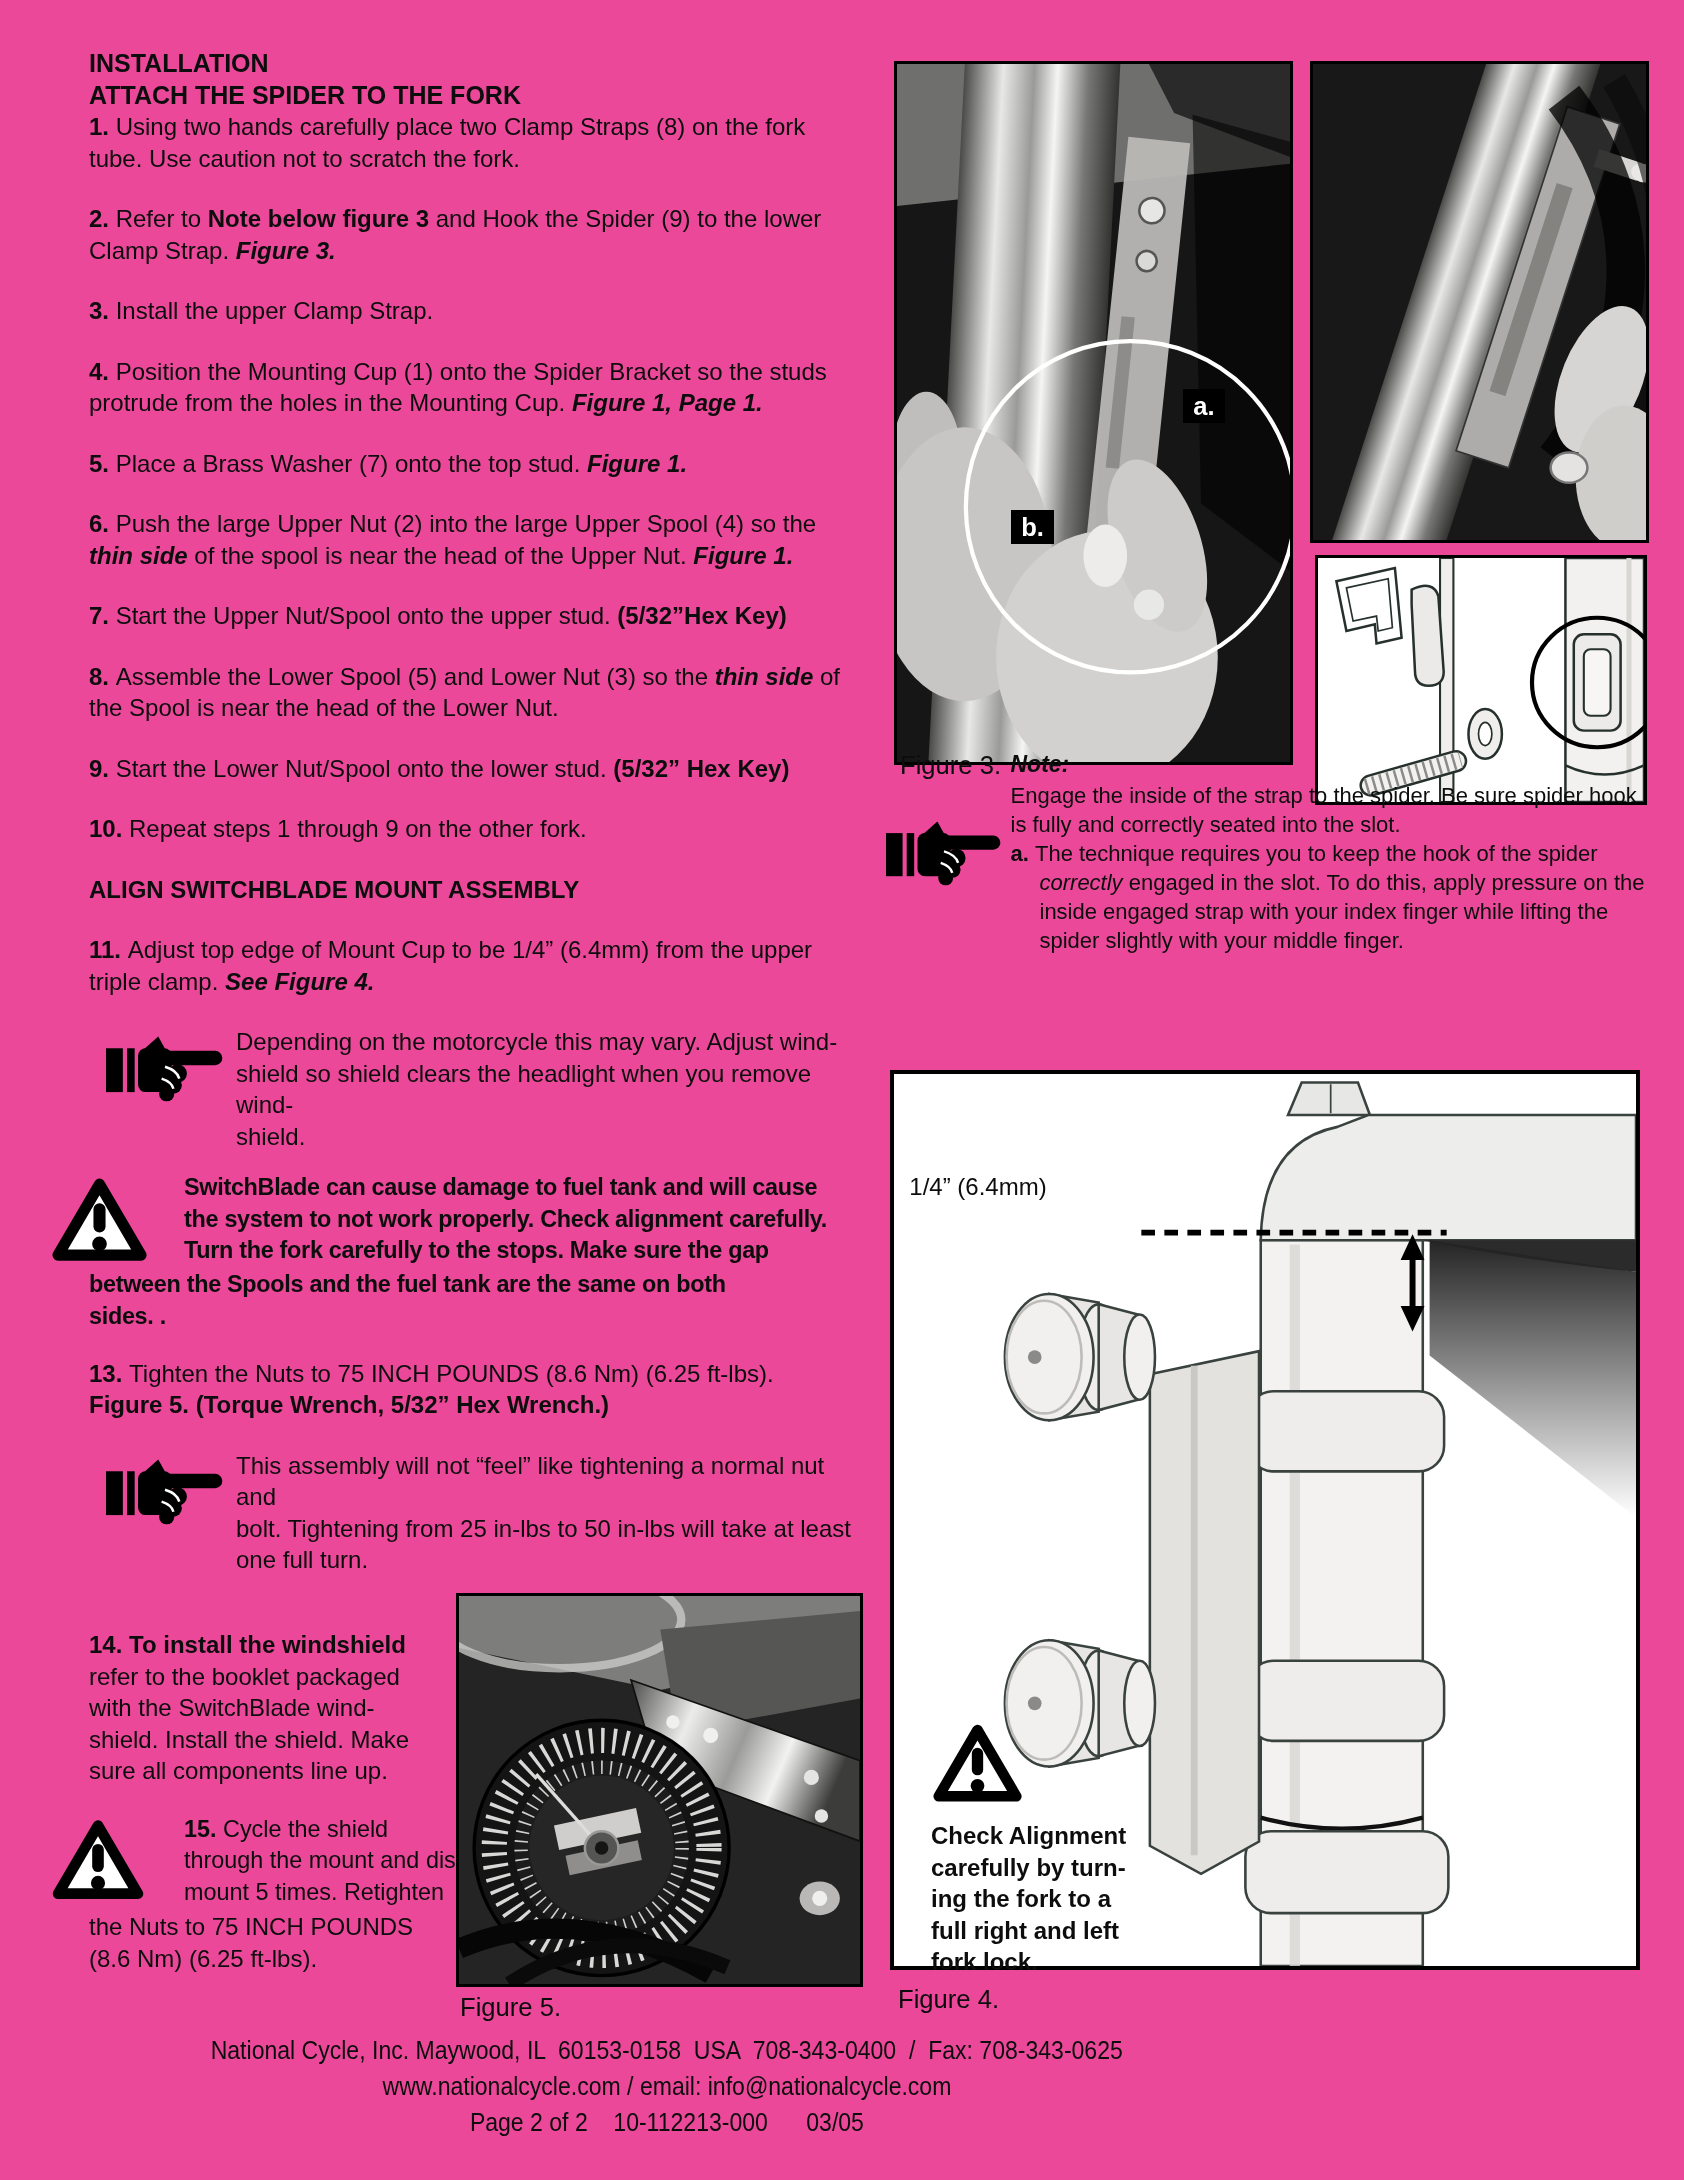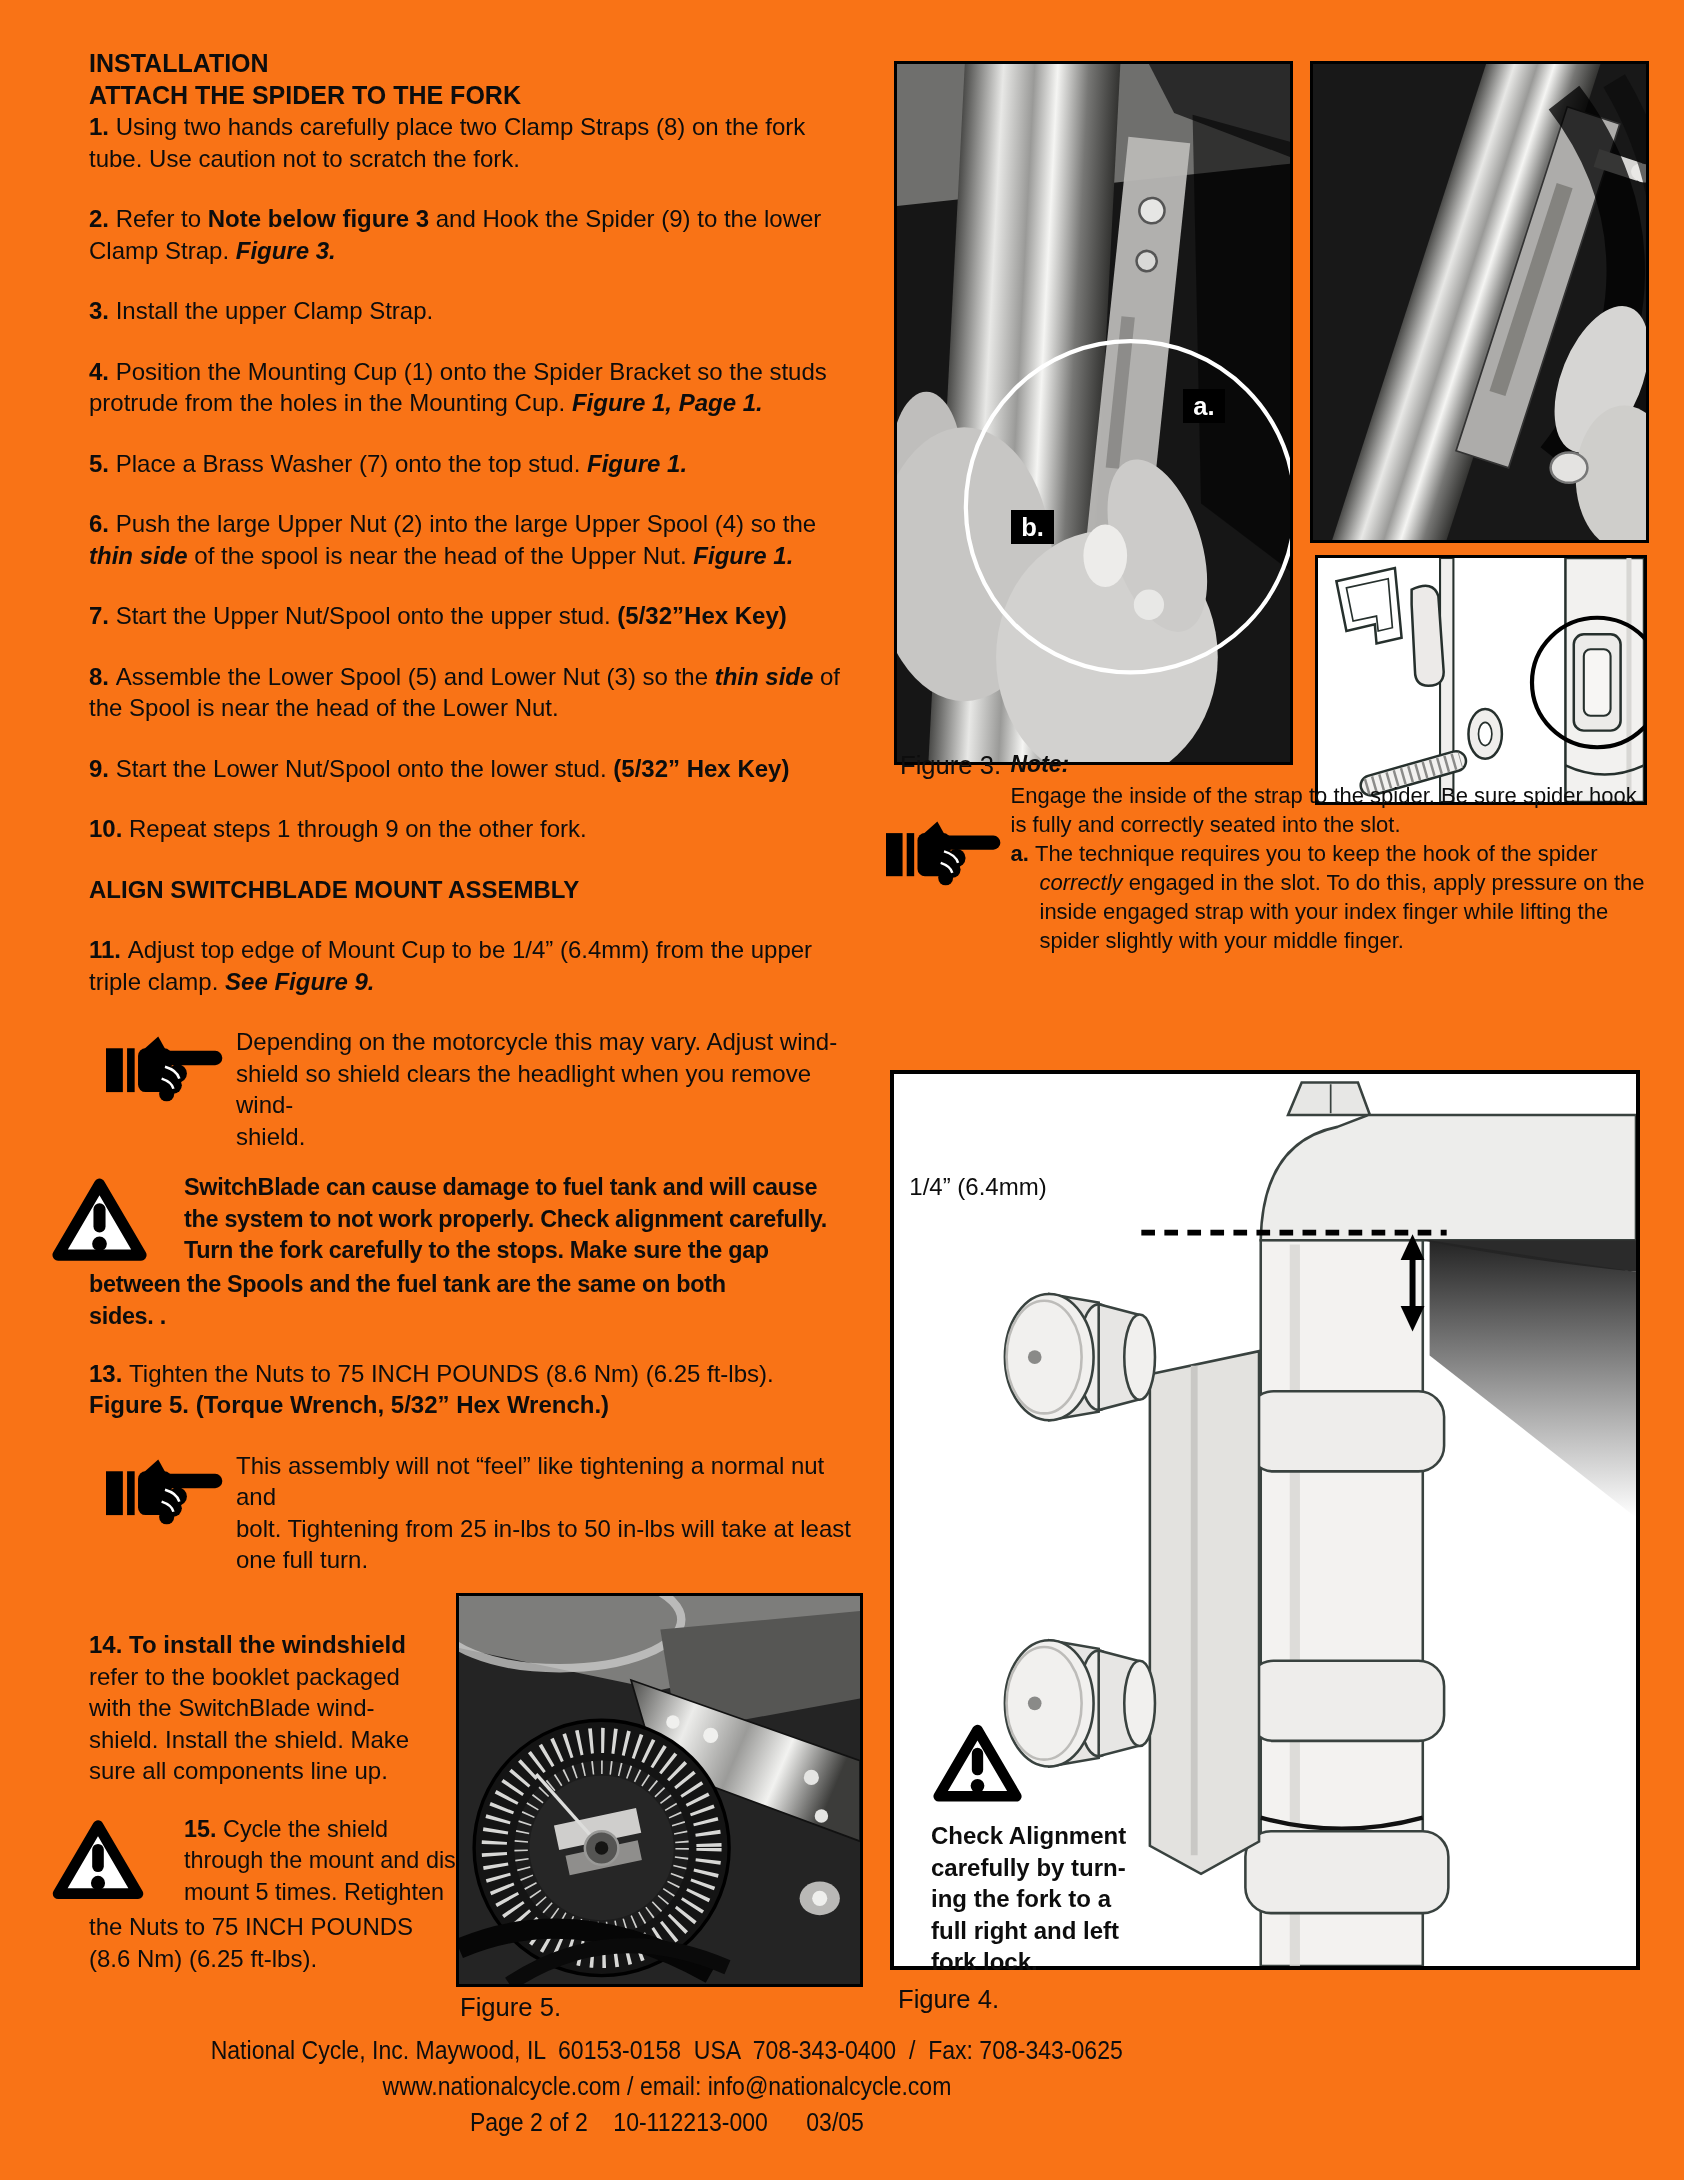--- a/index.html
+++ b/index.html
@@ -1,19 +1,19 @@
 <!DOCTYPE html>
 <html style="font-size:13.6px"><head>
 <meta charset="utf-8">
 <style>
   html,body{margin:0;padding:0;background:#888;}
   .page{
     position:relative;
     width:1685px;height:2181px;
-    background:#f97316;
+    background:#ec4899;
     font-family:"Liberation Sans","DejaVu Sans",sans-serif;
     color:#0d0d0d;
     overflow:hidden;
   }
   
   .r-n{font-weight:400;font-style:normal}
   .r-b{font-weight:700}
   .r-i{font-style:italic}
   .r-bi{font-weight:700;font-style:italic}
   .runs,.lines{white-space:pre-line}
@@ -83,21 +83,21 @@
     <p class="step runs"><span class="r-b">4. </span><span class="r-n">Position the Mounting Cup (1) onto the Spider Bracket so the studs protrude from the holes in the Mounting Cup.  </span><span class="r-bi">Figure 1, Page 1.</span></p>
     <p class="step runs"><span class="r-b">5. </span><span class="r-n">Place a Brass Washer (7) onto the top stud. </span><span class="r-bi">Figure 1.</span></p>
     <p class="step runs"><span class="r-b">6. </span><span class="r-n">Push the large Upper Nut (2) into the large Upper Spool (4) so the </span><span class="r-bi">thin side</span><span class="r-n"> of the spool is near the head of the Upper Nut.  </span><span class="r-bi">Figure 1.</span></p>
     <p class="step runs"><span class="r-b">7. </span><span class="r-n">Start the Upper Nut/Spool onto the upper stud. </span><span class="r-b">(5/32”Hex Key)</span></p>
     <p class="step runs"><span class="r-b">8. </span><span class="r-n">Assemble the Lower Spool (5) and Lower Nut (3) so the </span><span class="r-bi">thin side</span><span class="r-n"> of the Spool is near the head of the Lower Nut.</span></p>
     <p class="step runs"><span class="r-b">9. </span><span class="r-n">Start the Lower Nut/Spool onto the lower stud. </span><span class="r-b">(5/32” Hex Key)</span></p>
     <p class="step runs"><span class="r-b">10. </span><span class="r-n">Repeat steps 1 through 9 on the other fork.</span></p>
 
     <h2 class="h2">ALIGN SWITCHBLADE MOUNT ASSEMBLY</h2>
 
-    <p class="step runs"><span class="r-b">11. </span><span class="r-n">Adjust top edge of Mount Cup to be 1/4” (6.4mm) from the upper triple clamp. </span><span class="r-bi">See Figure 9.</span></p>
+    <p class="step runs"><span class="r-b">11. </span><span class="r-n">Adjust top edge of Mount Cup to be 1/4” (6.4mm) from the upper triple clamp. </span><span class="r-bi">See Figure 4.</span></p>
 
     <div class="noterow">
       <span class="hicon">
         <svg viewBox="0 0 140 96" width="118" height="81">
           <g fill="#000">
             <rect x="0" y="24" width="20" height="52"></rect>
             <rect x="25" y="24" width="9" height="52"></rect>
             <rect x="38" y="24" width="40" height="52" rx="9"></rect>
             <rect x="62" y="27" width="76" height="17" rx="8.5"></rect>
             <circle cx="85" cy="54" r="11"></circle>

